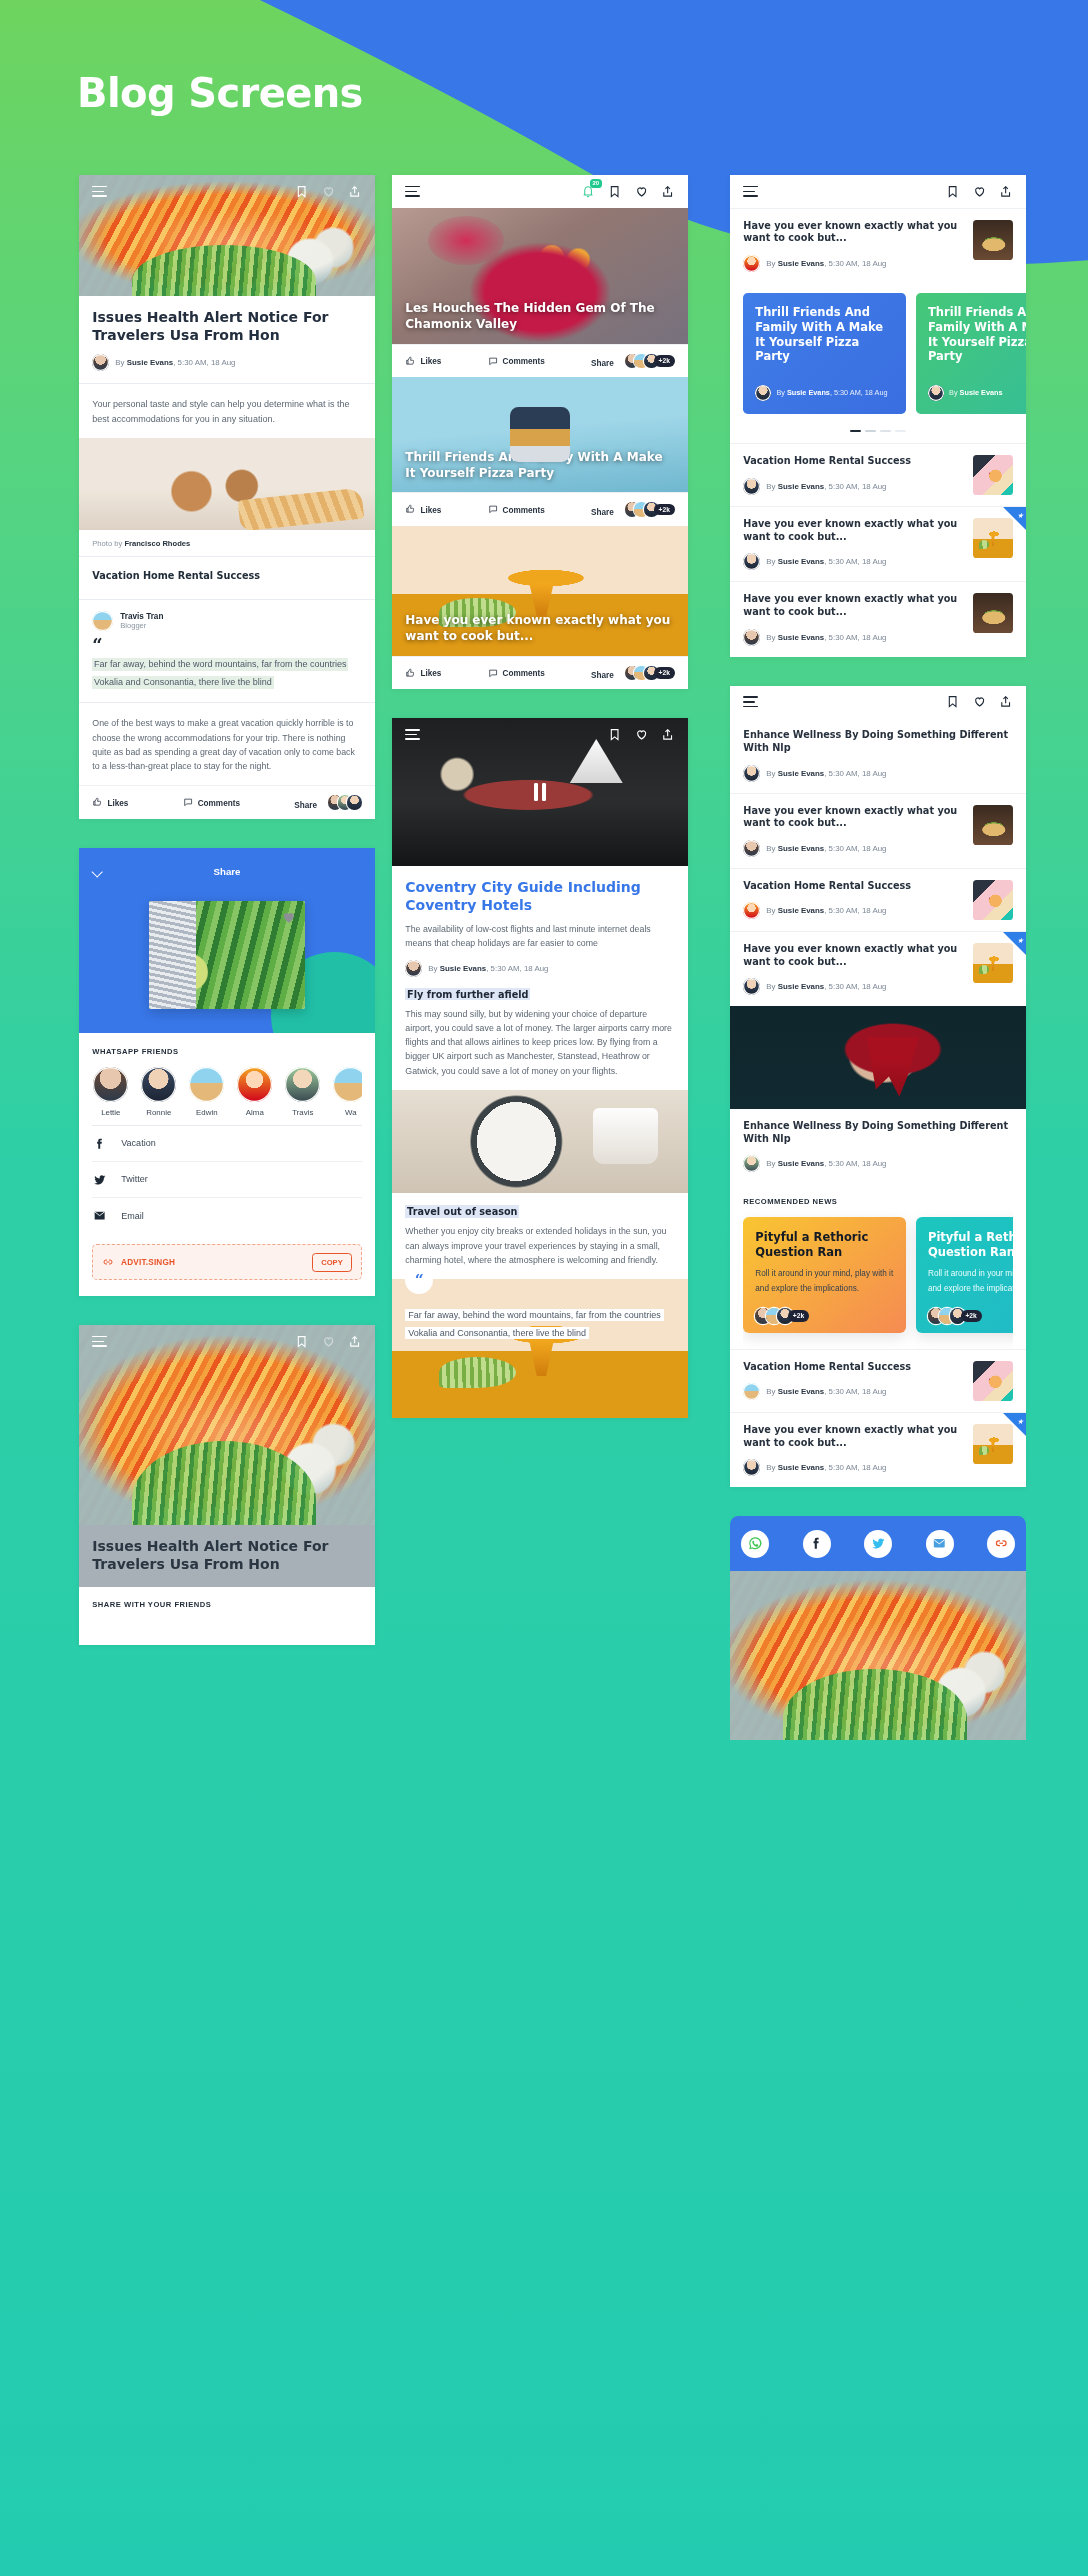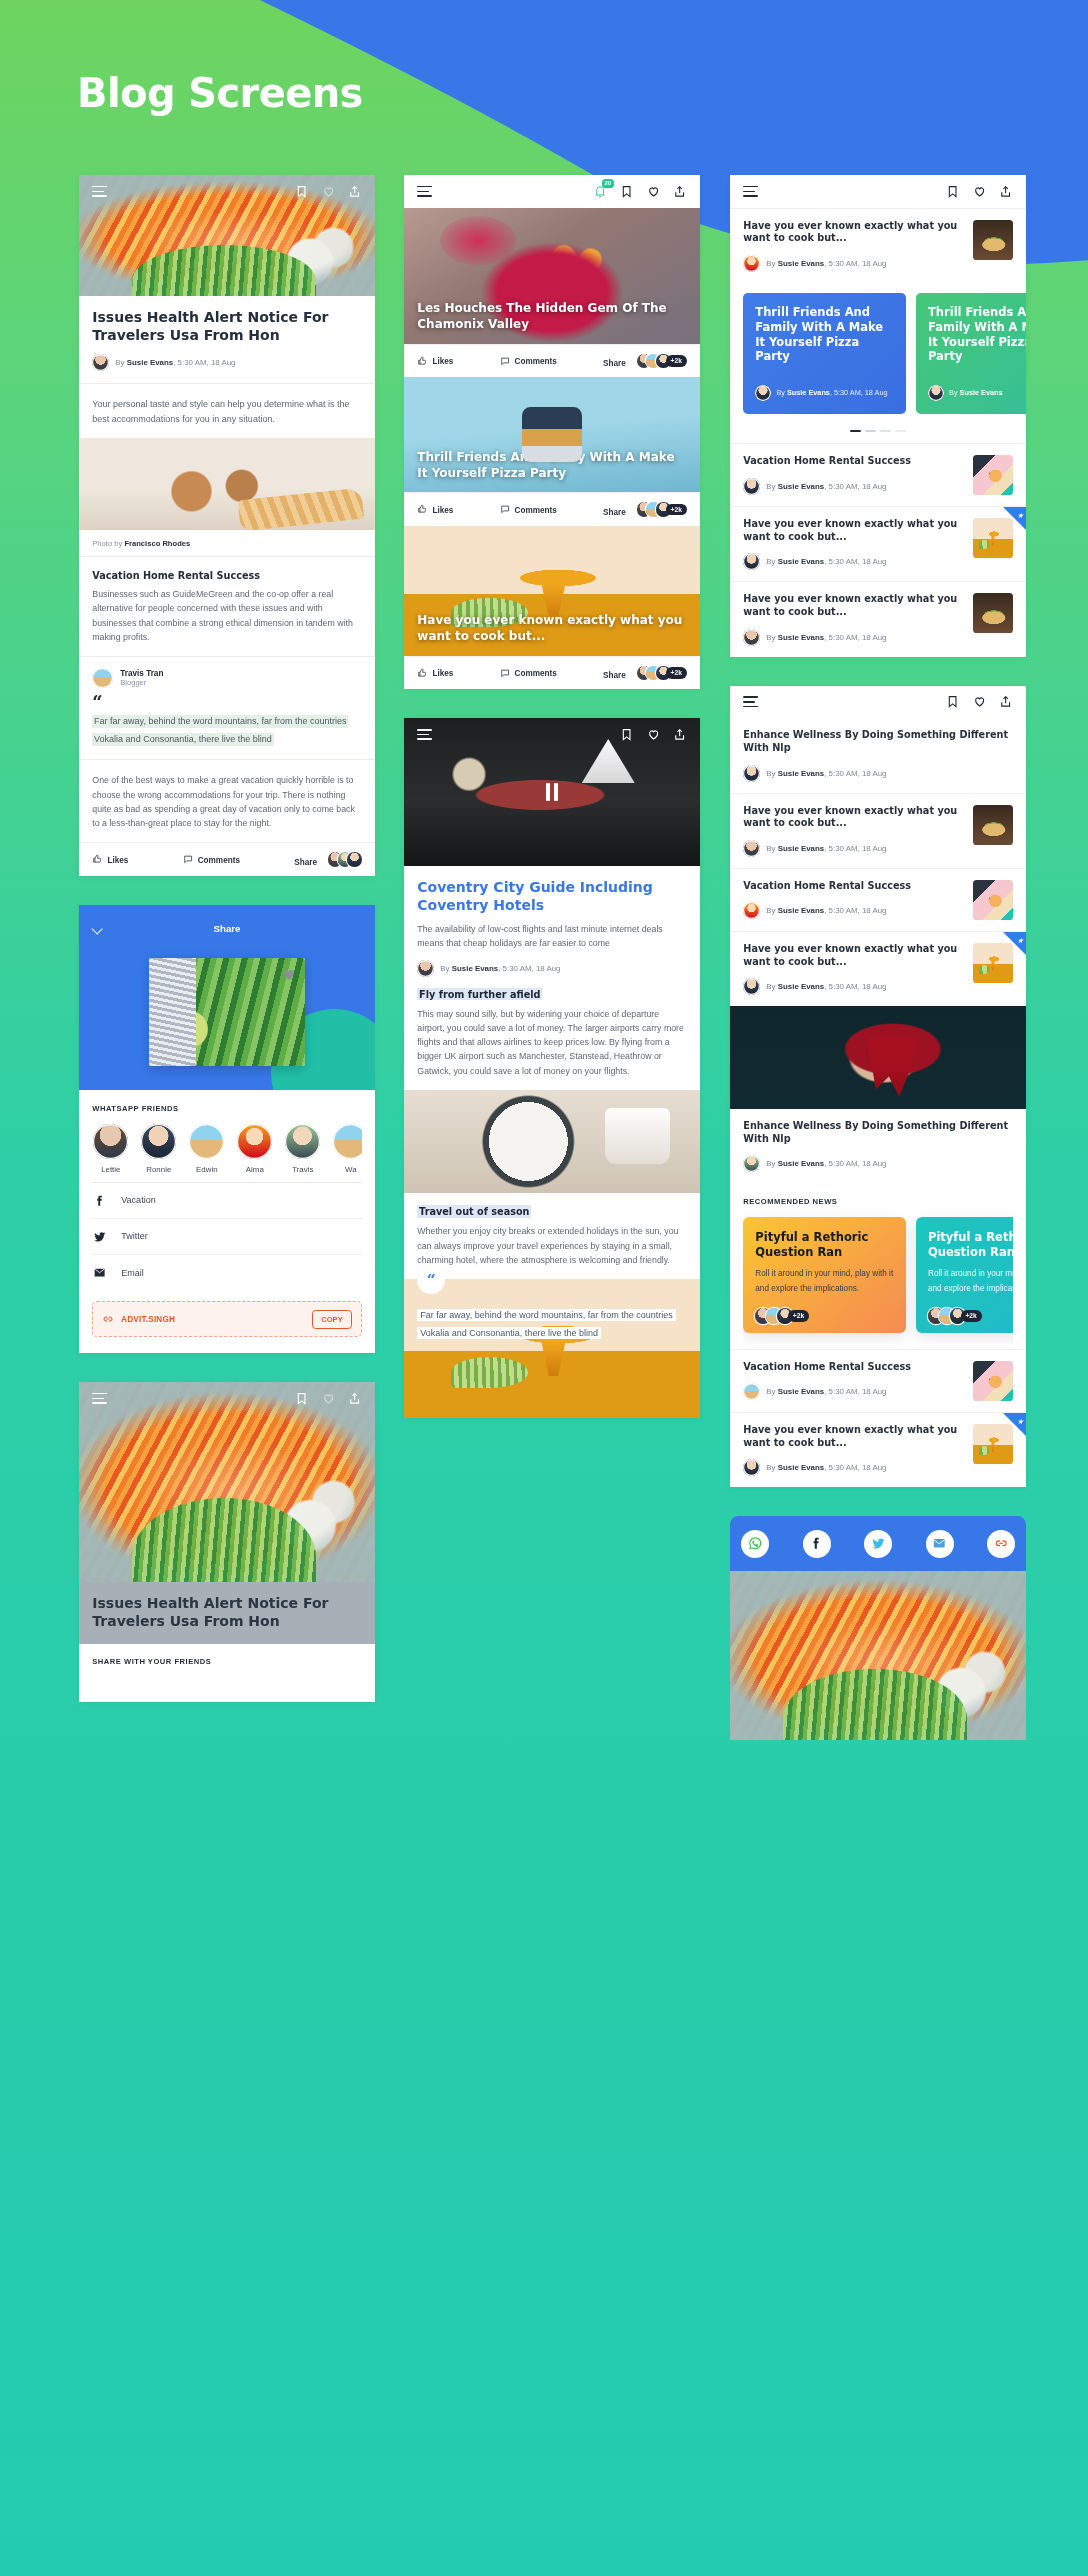--- a/index.html
+++ b/index.html
@@ -31,21 +31,21 @@
     position: absolute; left: 77px; top: 70px;
     font-size: 40px; font-weight: 800; color: #ffffff;
     letter-spacing: -0.6px;
     font-family: "DejaVu Sans", sans-serif;
   }
 
   
   .canvas { position: absolute; inset: 0; z-index: 4; }
   .col { position: absolute; width: 296px; }
   .col1 { left: 79px; top: 175px; }
-  .col2 { left: 404px; top: 175px; }
+  .col2 { left: 392px; top: 175px; }
   .col3 { left: 730px; top: 175px; }
 
   .card {
     background: #ffffff;
     width: 296px;
     overflow: hidden;
     margin-bottom: 29px;
     box-shadow: 0 1.2px 6px rgba(0,0,0,.06);
   }
 
@@ -443,21 +443,20 @@
 
       <div class="photo egg" style="height:92px"></div>
       <div class="photo-credit">
         <span>Photo by</span>
         <b>Francisco Rhodes</b>
       </div>
       <div class="art-divider"></div>
 
       <div class="art-pad">
         <div class="sec-head">Vacation Home Rental Success</div>
-        <div class="sec-body">Businesses such as GuideMeGreen and the co-op offer a real alternative for people concerned with these issues and with businesses that combine a strong ethical dimension in tandem with making profits.</div>
       </div>
       <div class="art-divider"></div>
 
       <div class="author-block">
         <div class="avatar av-c"></div>
         <div>
           <div class="author-name">Travis Tran</div>
           <div class="author-role">Blogger</div>
         </div>
       </div>

